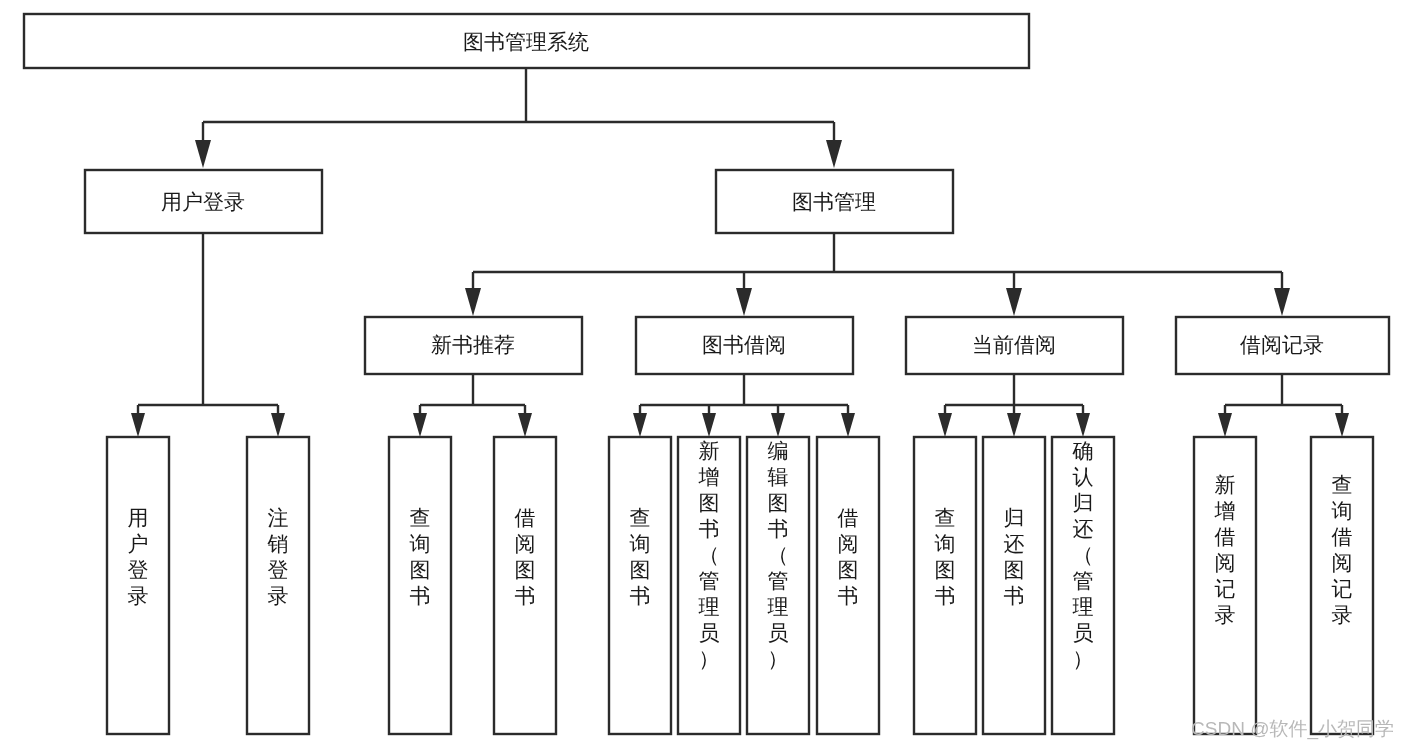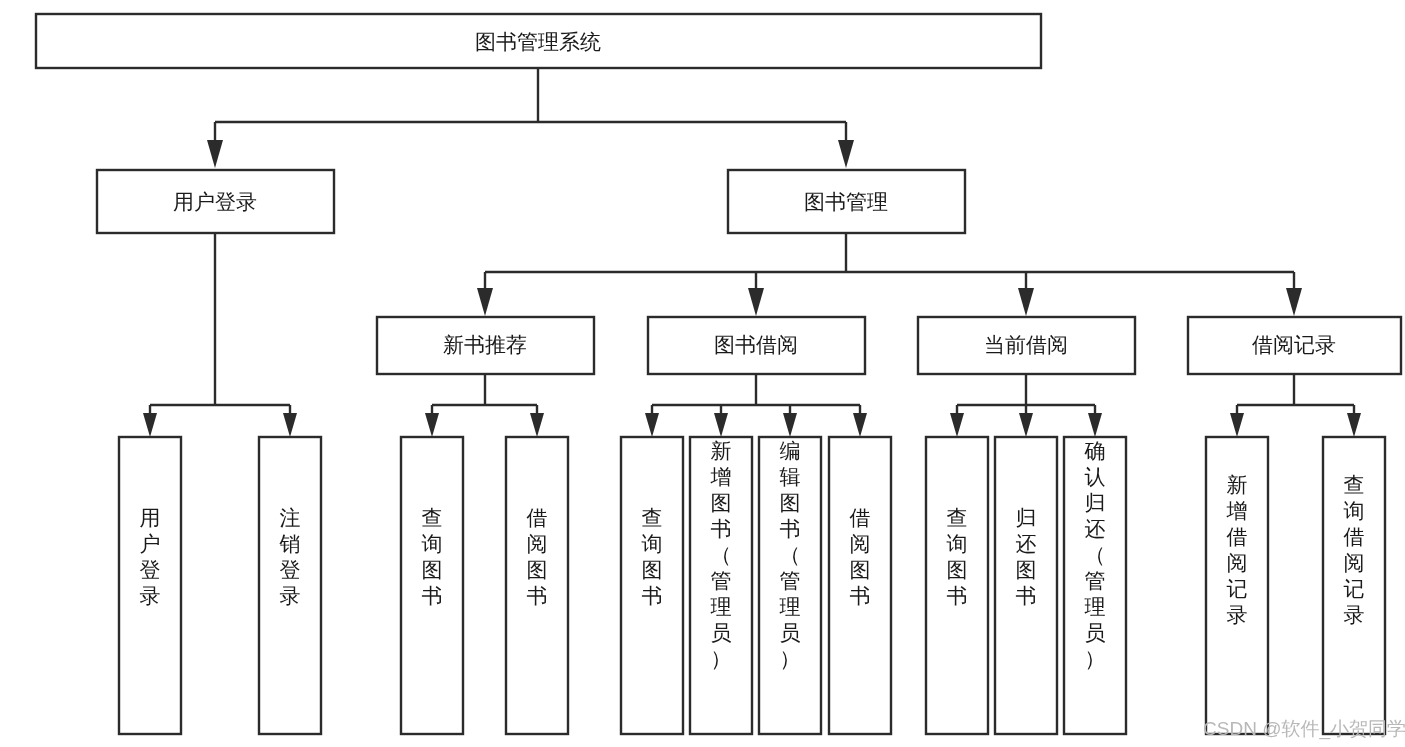--- a/index.html
+++ b/index.html
@@ -9,21 +9,21 @@
   }
   body {
     width: 1405px;
     height: 747px;
     font-family: "Liberation Sans", "DejaVu Sans", sans-serif;
     overflow: hidden;
     position: relative;
   }
   #diagram-root {
     position: absolute;
-    left: 16px;
+    left: 4px;
     top: 0;
     width: 1389px;
     height: 747px;
   }
   .node-box {
     fill: #ffffff;
     stroke: #2b2b2b;
     stroke-width: 2.4;
   }
   .connector {

